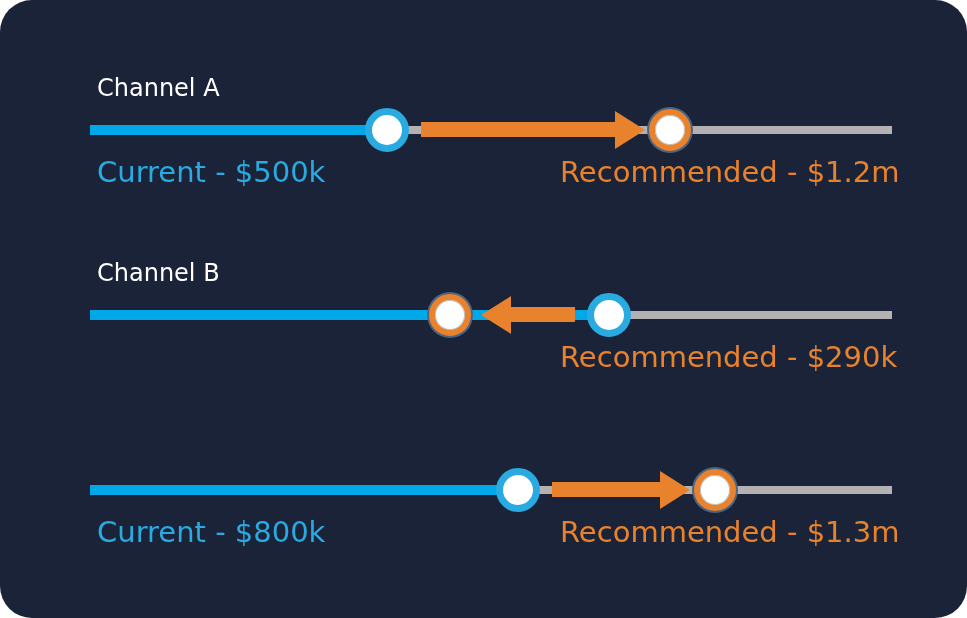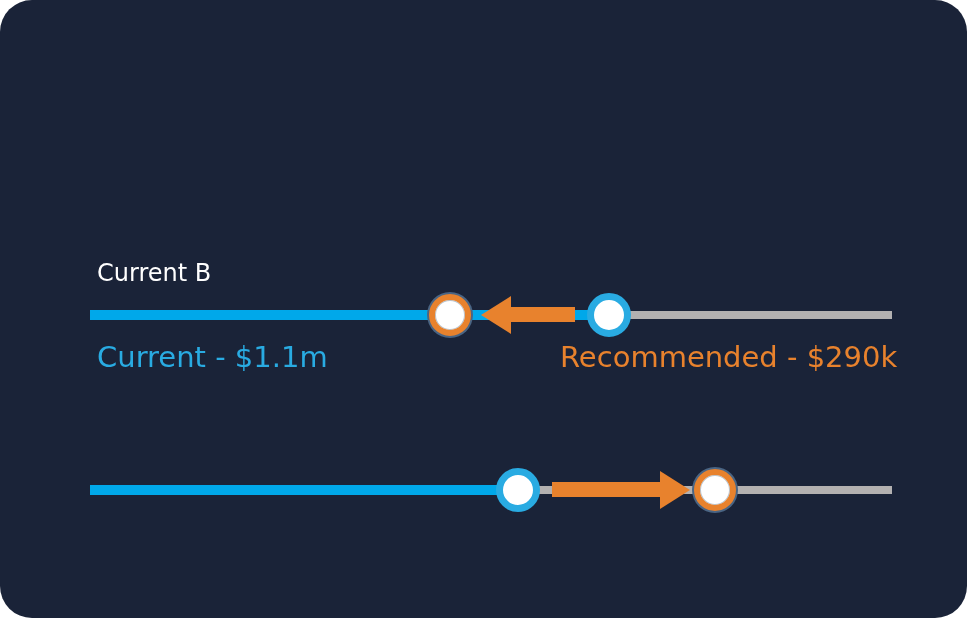--- a/index.html
+++ b/index.html
@@ -112,39 +112,53 @@
   .recommended-label {
     left: 560px;
     color: var(--orange, #E8822D);
   }
 </style>
 </head>
 <body style="background: rgb(255, 255, 255);">
 
 <div class="card">
 
+  <section class="row row-0">
+    <div class="channel-title">Channel A</div>
+    <div class="track">
+      <div class="track-gray"></div>
+      <div class="track-fill" style="width: 296.74px;"></div>
+      <div class="arrow-body" style="left: 330.74px; width: 194.512px;"></div>
+      <div class="arrow-head right" style="left: 525.252px;"></div>
+      <div class="handle current" style="left: 274.74px;"></div>
+      <div class="handle recommended" style="left: 559.252px;"></div>
+    </div>
+    <div class="label current-label">Current - $500k</div>
+    <div class="label recommended-label">Recommended - $1.2m</div>
+  </section>
 
   <section class="row row-1">
-    <div class="channel-title">Current B</div>
+    <div class="channel-title">Channel B</div>
     <div class="track">
       <div class="track-gray"></div>
       <div class="track-fill" style="width: 518.894px;"></div>
       <div class="arrow-body" style="left: 420.702px; width: 64.192px;"></div>
       <div class="arrow-head left" style="left: 390.702px;"></div>
       <div class="handle current" style="left: 496.894px;"></div>
       <div class="handle recommended" style="left: 338.702px;"></div>
     </div>
-    <div class="label current-label">Current - $1.1m</div>
     <div class="label recommended-label">Recommended - $290k</div>
   </section>
 
   <section class="row row-2">
     <div class="track">
       <div class="track-gray"></div>
       <div class="track-fill" style="width: 428.268px;"></div>
       <div class="arrow-body" style="left: 462.268px; width: 107.896px;"></div>
       <div class="arrow-head right" style="left: 570.164px;"></div>
       <div class="handle current" style="left: 406.268px;"></div>
       <div class="handle recommended" style="left: 604.164px;"></div>
     </div>
+    <div class="label current-label">Current - $800k</div>
+    <div class="label recommended-label">Recommended - $1.3m</div>
   </section>
 
 </div>
 
 </body></html>

